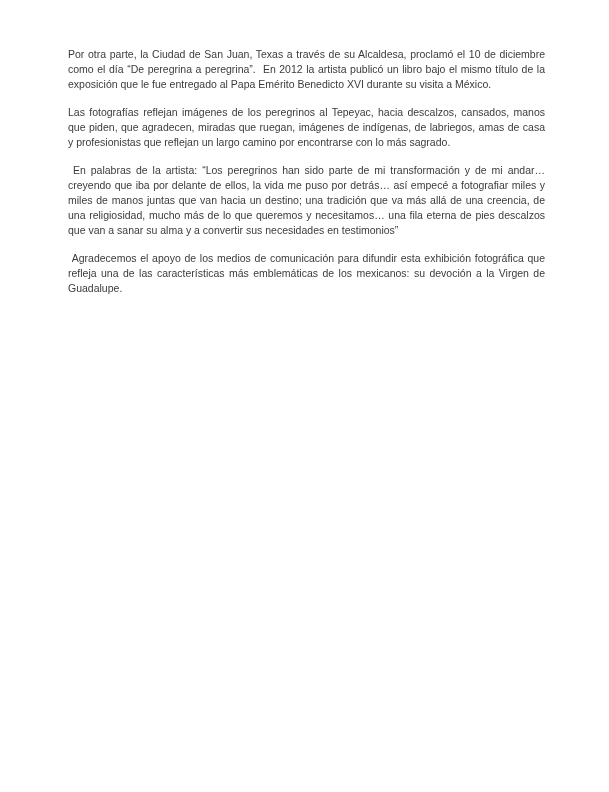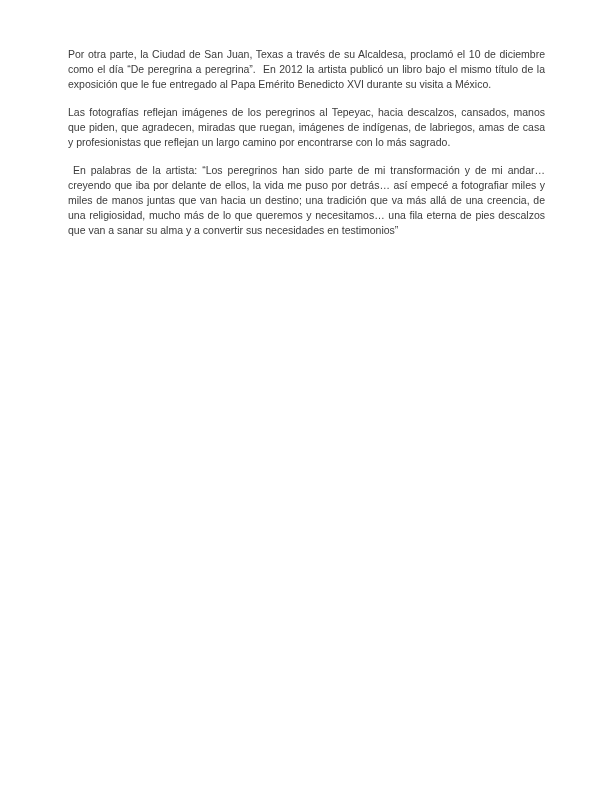--- a/index.html
+++ b/index.html
@@ -51,19 +51,20 @@
 </style>
 </head>
 <body>
 
 <div class="page">
 
   <div class="doc-body">
     <p>Por otra parte, la Ciudad de San Juan, Texas a través de su Alcaldesa, proclamó el 10 de diciembre como el día “De peregrina a peregrina”.  En 2012 la artista publicó un libro bajo el mismo título de la exposición que le fue entregado al Papa Emérito Benedicto XVI durante su visita a México.</p>
     <p>Las fotografías reflejan imágenes de los peregrinos al Tepeyac, hacia descalzos, cansados, manos que piden, que agradecen, miradas que ruegan, imágenes de indígenas, de labriegos, amas de casa y profesionistas que reflejan un largo camino por encontrarse con lo más sagrado.</p>
     <p> En palabras de la artista: “Los peregrinos han sido parte de mi transformación y de mi andar… creyendo que iba por delante de ellos, la vida me puso por detrás… así empecé a fotografiar miles y miles de manos juntas que van hacia un destino; una tradición que va más allá de una creencia, de una religiosidad, mucho más de lo que queremos y necesitamos… una fila eterna de pies descalzos que van a sanar su alma y a convertir sus necesidades en testimonios”</p>
+    <p> Agradecemos el apoyo de los medios de comunicación para difundir esta exhibición fotográfica que refleja una de las características más emblemáticas de los mexicanos: su devoción a la Virgen de Guadalupe.</p>
   </div>
 
   <div class="page-footer">HTTPS://CONSULMEX2.SRE.GOB.MX/ATLANTA/</div>
 
   <div class="bottom-rule"></div>
 
 </div>
 
 </body></html>

